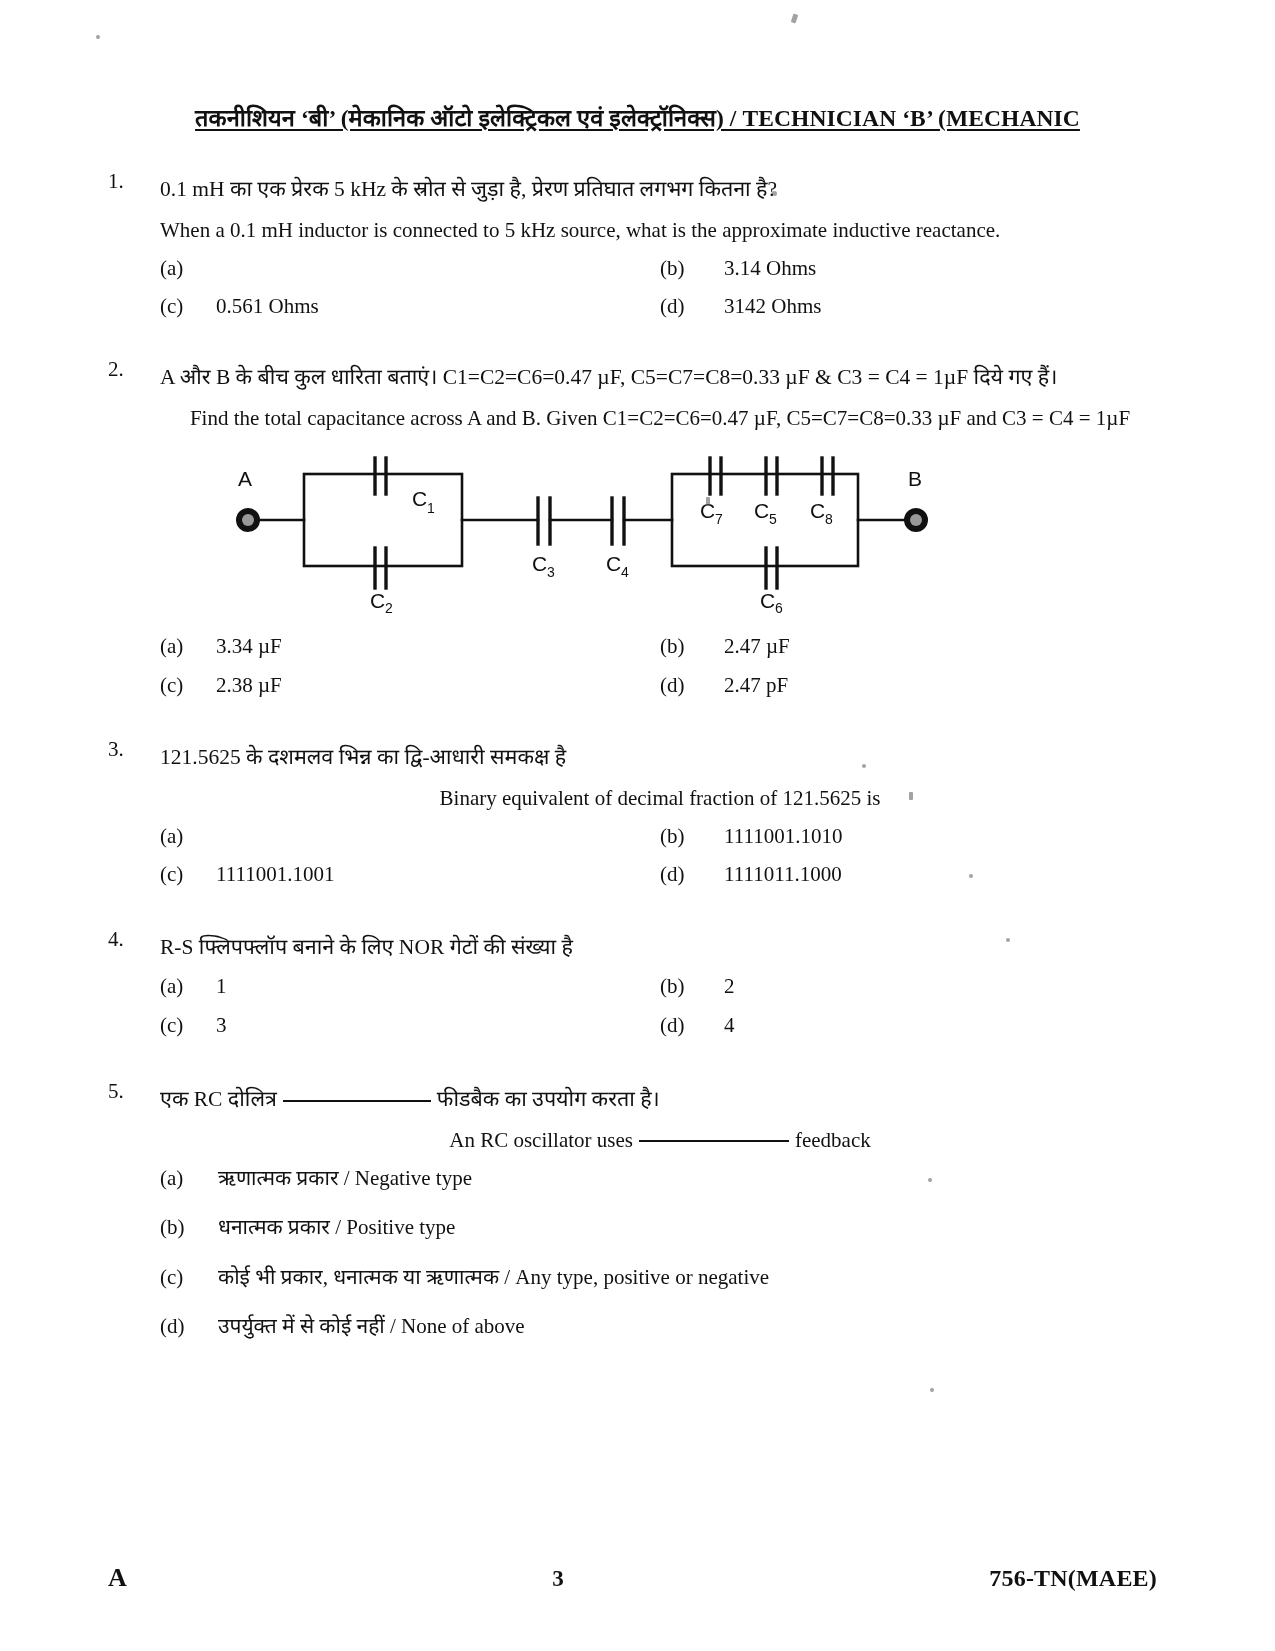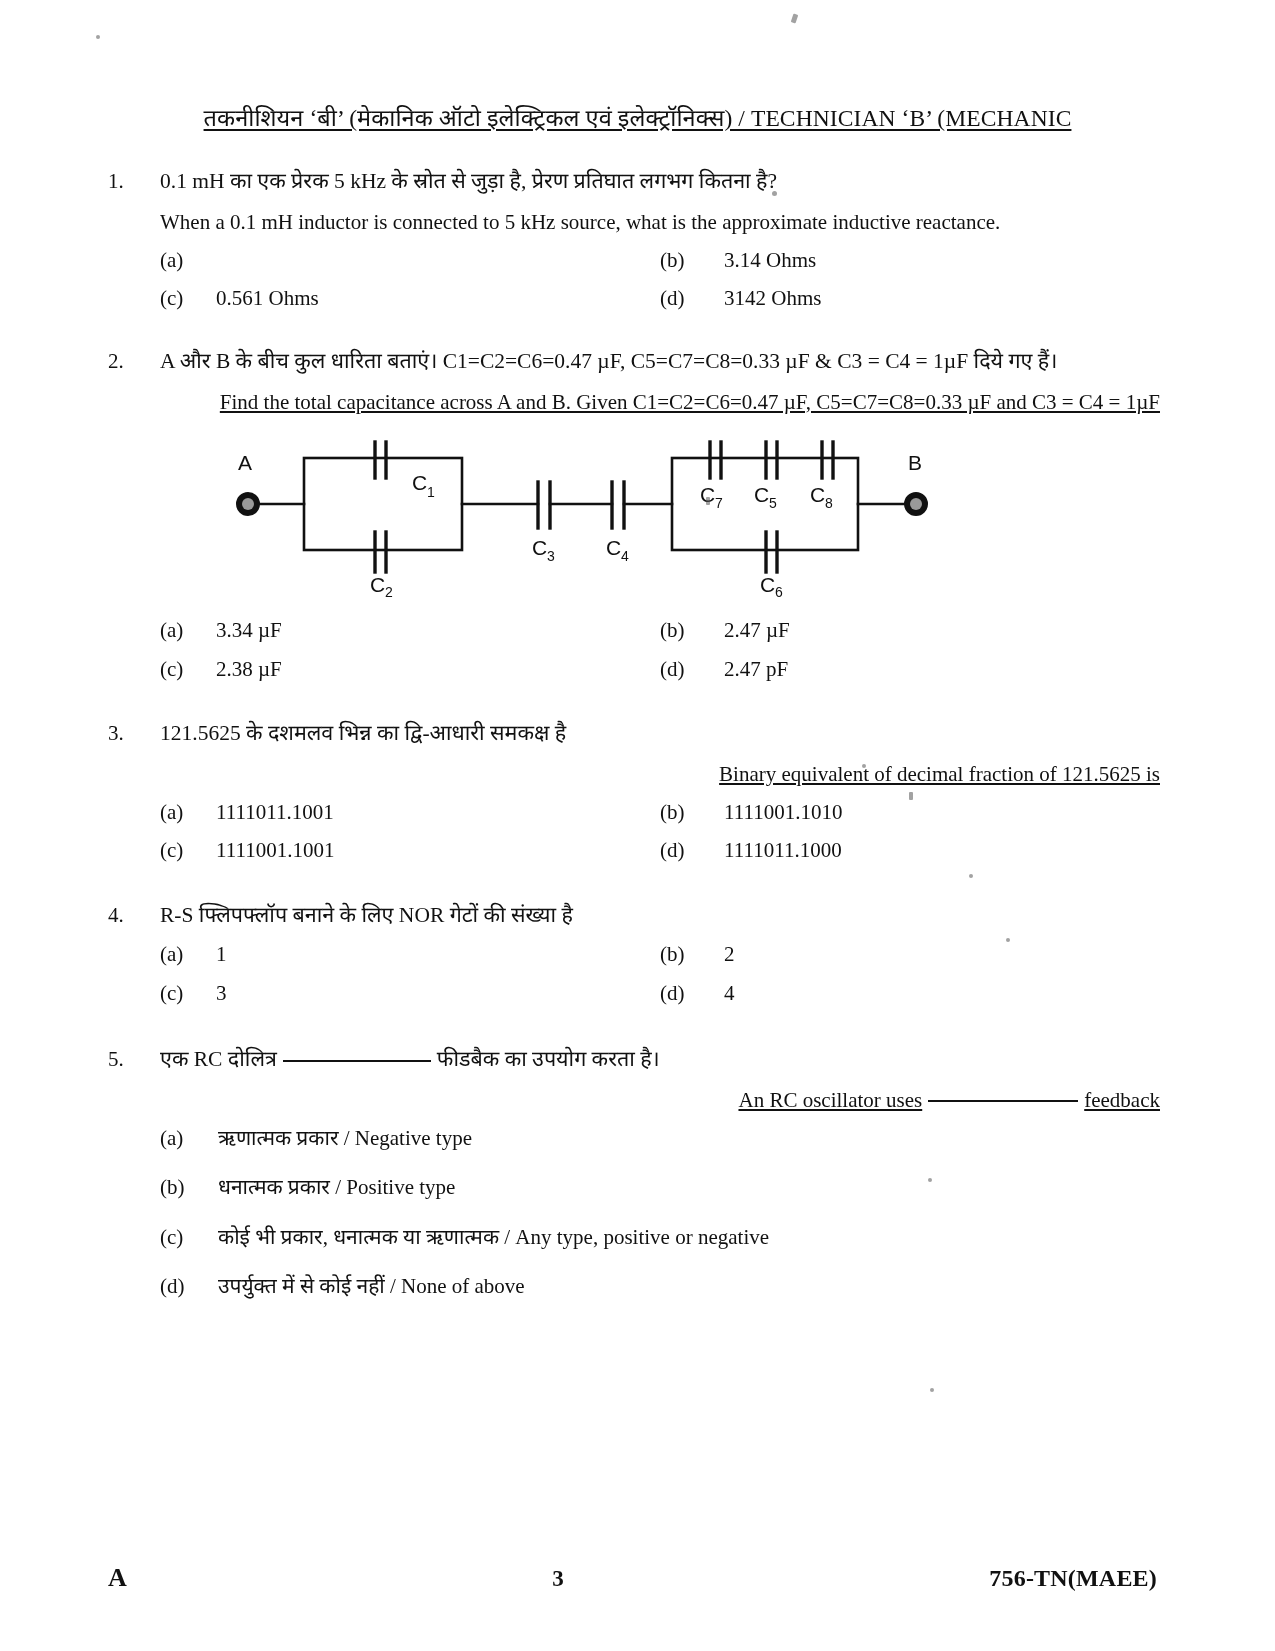--- a/index.html
+++ b/index.html
@@ -22,21 +22,21 @@
   }
 
   
   .exam-header {
     margin-top: 100px;
     padding: 0 118px 0 118px;
     text-align: center;
   }
   .exam-header .line {
     font-size: 23.5px;
-    font-weight: normal;
+    font-weight: bold;
     letter-spacing: 0.1px;
     line-height: 1.55;
     display: block;
   }
   .exam-header .line span.u {
     text-decoration: underline;
     text-underline-offset: 3px;
   }
   .hdr-line2 {
     margin-top: 6px;
@@ -57,29 +57,29 @@
     font-size: 21px;
     line-height: 1.55;
     padding-top: 1px;
   }
   .q-body {
     flex: 1 1 auto;
   }
   .q-hi {
     font-size: 21.5px;
     line-height: 1.62;
-    margin: 0 0 7px 0;
+    margin: 8px 0 7px 0;
   }
   .q-en {
     font-size: 21px;
     line-height: 1.55;
     margin: 0 0 6px 0;
     text-align: justify;
   }
-  .q-en.nojust { text-align: right; text-decoration: underline; }
+  .q-en.nojust { text-align: center; }
 
   
   .opts {
     margin-top: 6px;
   }
   .opt-row {
     display: flex;
     margin-bottom: 7px;
   }
   .opt {
@@ -297,21 +297,20 @@
 
     <div class="q" style="margin-top:24px;">
       <div class="q-num">3.</div>
       <div class="q-body">
         <p class="q-hi">121.5625 के दशमलव भिन्न का द्वि-आधारी समकक्ष है</p>
         <p class="q-en nojust">Binary equivalent of decimal fraction of 121.5625 is</p>
         <div class="opts">
           <div class="opt-row">
             <div class="opt half">
               <span class="opt-key">(a)</span>
-              <span class="opt-text">1111011.1001</span>
             </div>
             <div class="opt half">
               <span class="opt-key wide">(b)</span>
               <span class="opt-text">1111001.1010</span>
             </div>
           </div>
           <div class="opt-row">
             <div class="opt half">
               <span class="opt-key">(c)</span>
               <span class="opt-text">1111001.1001</span>

